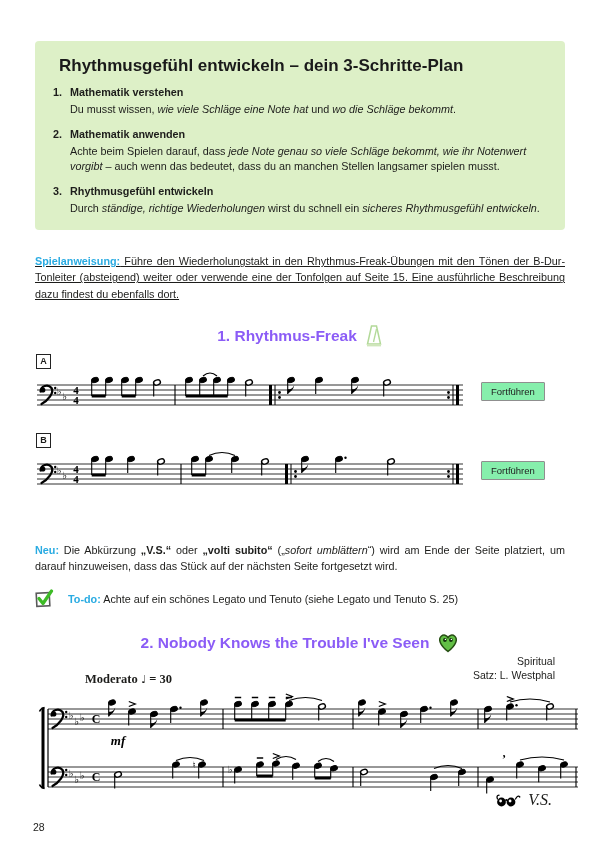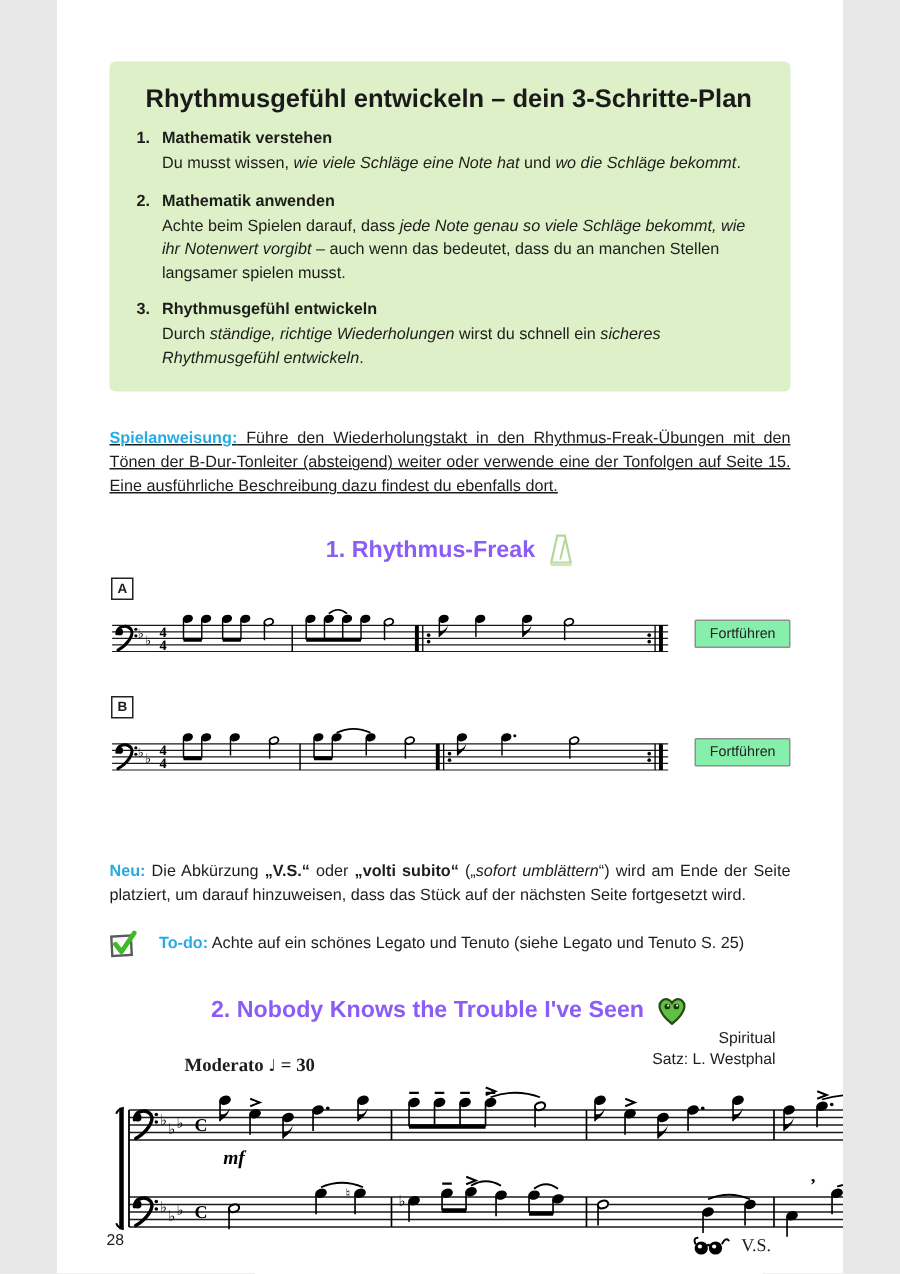--- a/index.html
+++ b/index.html
@@ -1,16 +1,16 @@
 <!DOCTYPE html>
 <html><head>
 <meta charset="utf-8">
 <style>
   html,body{margin:0;padding:0;background:#e8e8e8;}
-  .page{width:524px;height:849px;background:#fff;position:relative;overflow:hidden;
+  .page{width:600px;height:849px;background:#fff;position:relative;overflow:hidden;
         font-family:"Liberation Sans",sans-serif;color:#1d1d1b;margin:0 auto;}
   
   .green-box{margin:41px 35px 0;background:#ddf0c7;border-radius:4px;padding:13px 20px 14px 18px;}
   .gb-title{font-size:17px;font-weight:600;margin:2px 0 4px 6px;color:#1a1a1a;}
   .gb-item{display:flex;margin-top:9px;font-size:10.8px;line-height:1.42;}
   .gb-num{width:17px;font-weight:bold;flex:none;}
   .gb-head{font-weight:bold;margin-bottom:2px;}
   .it{font-style:italic;}
   .b{font-weight:bold;}
   .blue{color:#29abe2;font-weight:bold;}
@@ -35,21 +35,21 @@
   
   .piece-heading{margin-top:25px;}
   .meta{position:relative;margin:2px 35px 0;height:30px;}
   .credits{position:absolute;right:10px;top:0;text-align:right;font-size:10.5px;line-height:1.3;}
   .tempo{position:absolute;left:50px;bottom:-2px;font-family:"Liberation Serif",serif;
          font-weight:bold;font-size:12.5px;}
   .tempo .q{font-family:"DejaVu Sans",sans-serif;font-size:11px;}
   .duet-wrap{margin:4px 0 0 18px;}
   .vs-row{display:flex;justify-content:flex-end;align-items:center;gap:7px;
           margin:-16px 48px 0 0;position:relative;}
-  .vs-text{font-family:"Liberation Serif",serif;font-size:12px;}
+  .vs-text{font-family:"Liberation Serif",serif;font-style:italic;font-size:16px;}
   .page-num{position:absolute;left:33px;bottom:16px;font-size:10.5px;}
 </style>
 </head>
 <body>
 
 <div class="page">
 
   <section class="green-box">
     <div class="gb-title">Rhythmusgefühl entwickeln – dein 3-Schritte-Plan</div>
 

